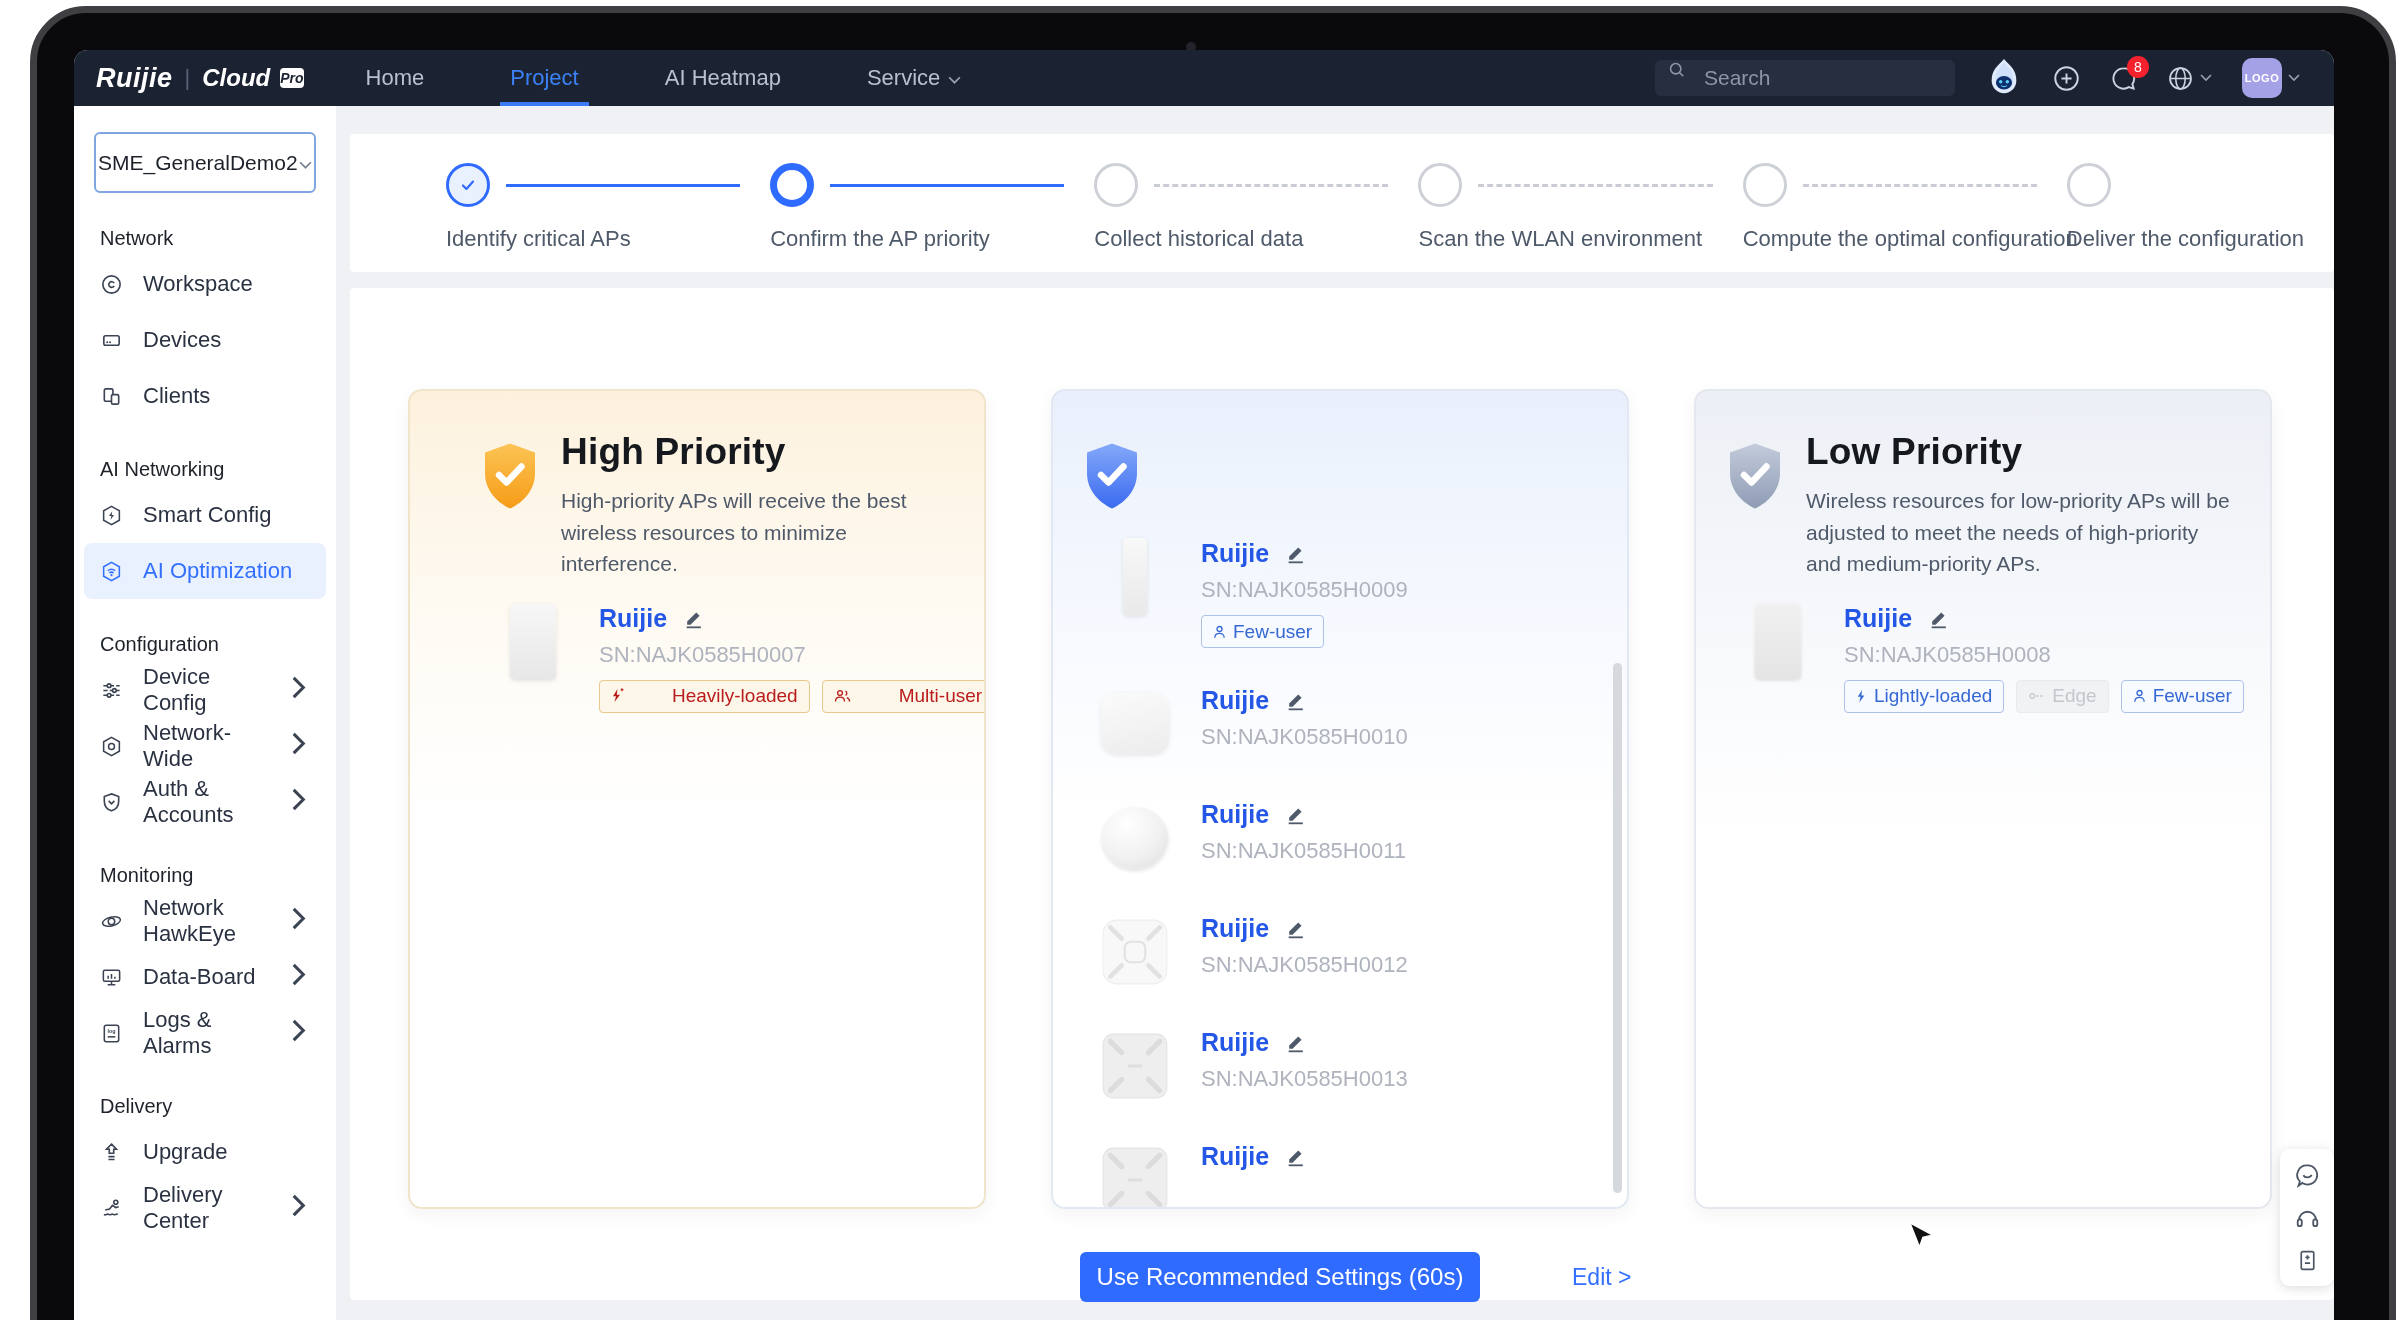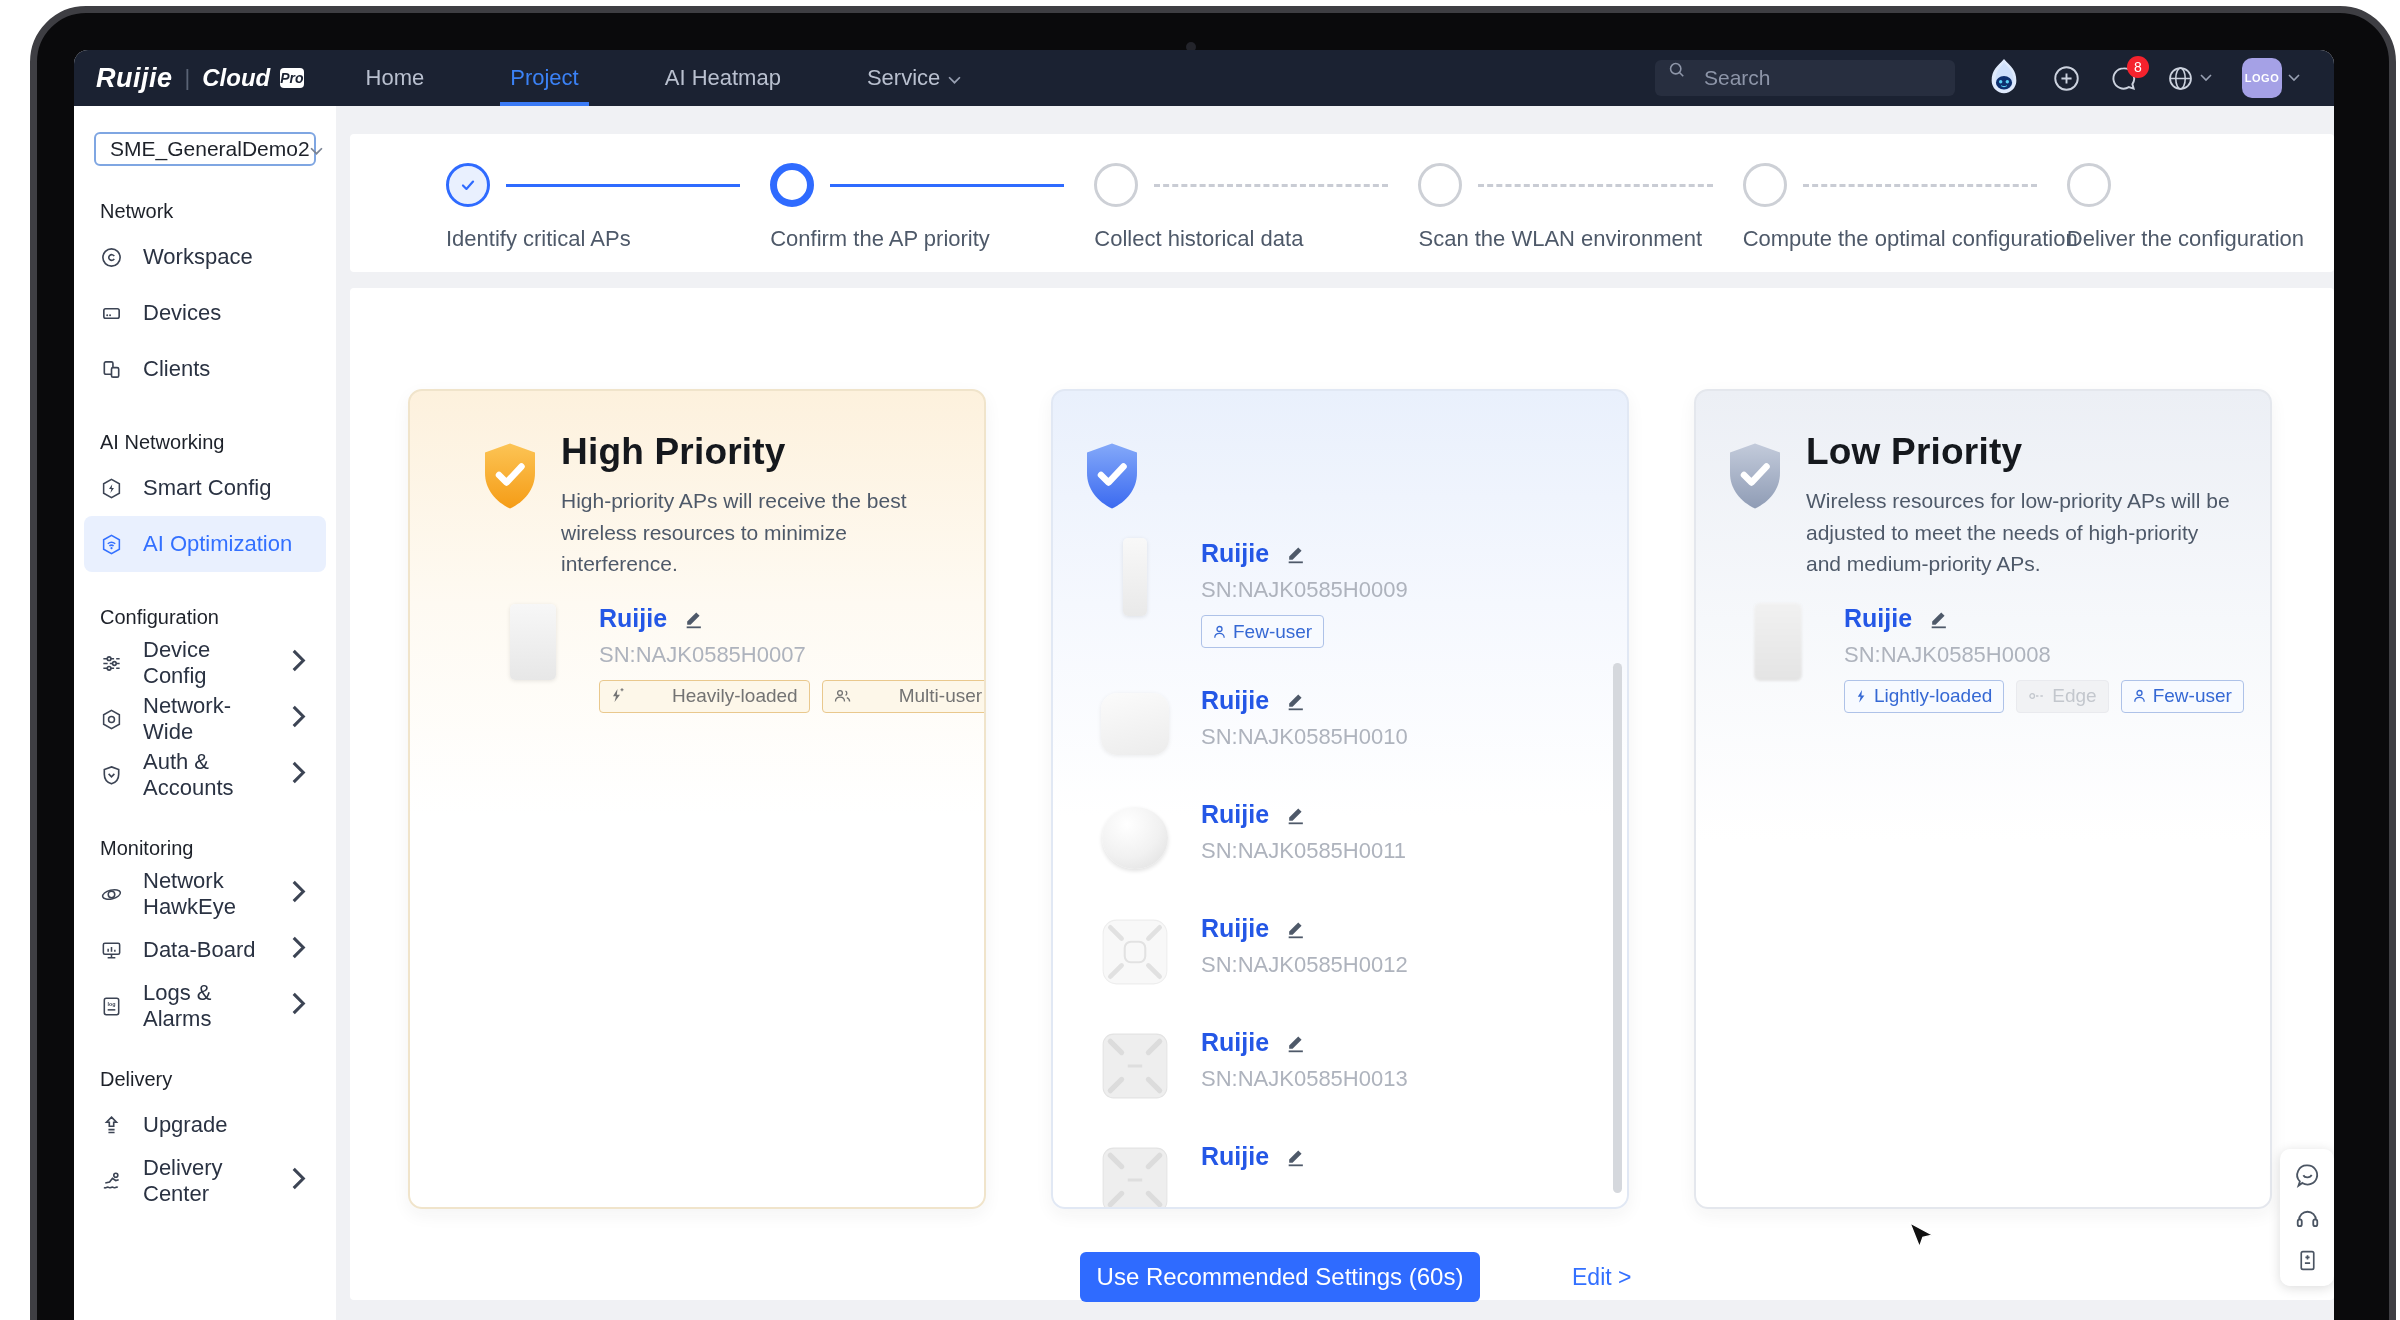--- a/index.html
+++ b/index.html
@@ -31,22 +31,22 @@
   .search-pill input::placeholder{color:#8d95a8;}
   .nav-ic{position:relative;color:#ccd2de;display:flex;align-items:center;gap:6px;cursor:pointer;}
   .nav-ic svg{display:block;}
   .nbadge{position:absolute;top:-9px;right:-12px;min-width:22px;height:22px;border-radius:11px;background:#f5222d;
     color:#fff;font-size:14px;display:flex;align-items:center;justify-content:center;padding:0 4px;box-sizing:border-box;}
   .avatar{width:40px;height:40px;border-radius:10px;background:#a5a1e6;color:#fff;font-size:11px;font-weight:bold;
     display:flex;align-items:center;justify-content:center;letter-spacing:.5px;}
   .chev{color:#98a0b2;}
   
   .sidebar{position:absolute;left:0;top:56px;bottom:0;width:262px;background:#fff;overflow:hidden;}
-  .site-select{margin:26px 20px 8px 20px;height:34px;border:2px solid #7fa6e2;border-radius:6px;display:flex;
-    align-items:center;justify-content:space-between;padding:0 14px;box-sizing:border-box;font-size:21px;color:#1d2129;cursor:pointer;}
+  .site-select{margin:26px 20px 8px 20px;height:61px;border:2px solid #7fa6e2;border-radius:6px;display:flex;
+    align-items:center;justify-content:space-between;padding:0 2px;box-sizing:border-box;font-size:21px;color:#1d2129;cursor:pointer;}
   .sec-label{margin:34px 0 6px 26px;font-size:20px;color:#1d2129;}
   .side-item{display:flex;align-items:center;height:56px;margin:0 10px;padding:0 16px;border-radius:8px;gap:20px;
     font-size:22px;color:#2a3242;cursor:pointer;}
   .side-item svg{width:23px;height:23px;flex:none;color:#3c4454;}
   .side-item.active{background:#e9f0fe;color:#3370ff;}
   .side-item.active svg{color:#3370ff;}
   .sub-chev{margin-left:auto;color:#b9bec8;}
   
   .content{position:absolute;left:262px;top:56px;right:0;bottom:0;background:#f0f1f4;}
   .steps-panel{position:absolute;left:14px;right:0;top:28px;height:138px;background:#fff;border-radius:4px;}
@@ -87,21 +87,21 @@
   .devD{width:66px;height:62px;border-radius:50%;background:radial-gradient(circle at 38% 28%,#ffffff 0%,#f1f1f1 55%,#dddddd 100%);box-shadow:0 2px 4px rgba(0,0,0,.12);}
   .devH{width:48px;height:78px;background:linear-gradient(180deg,#f1f1f1,#e4e4e4);border-radius:6px;filter:blur(1.2px);}
   .ap-name-line{display:flex;align-items:center;gap:16px;}
   .ap-name{font-size:25px;font-weight:bold;color:#2457e6;cursor:pointer;}
   .edit-ic{color:#4e5969;cursor:pointer;display:flex;}
   .ap-sn{margin-top:9px;font-size:22px;color:#aeb3bd;}
   .ap-tags{display:flex;gap:12px;margin-top:12px;}
   .tag{display:inline-flex;align-items:center;gap:7px;height:31px;padding:0 11px;border-radius:4px;font-size:19px;
     border:1px solid transparent;white-space:nowrap;}
   .tag i{font-style:normal;}
-  .tag.orange{color:#737373;border-color:#e9c88d;background:#fdf7e9;gap:48px;}
+  .tag.orange{color:#b91c1c;border-color:#e9c88d;background:#fdf7e9;gap:48px;}
   .tag.blue{color:#3568d4;border-color:#aec2e8;background:#f7faff;}
   .tag.gray{color:#c3c7cd;border-color:#e9eaee;background:#f1f2f4;}
   .scroll-thumb{position:absolute;right:5px;top:272px;width:9px;height:530px;border-radius:5px;background:#d5d8dd;}
   .primary-btn{position:absolute;left:730px;top:964px;width:400px;height:50px;background:#2f6bff;border:none;
     border-radius:6px;color:#fff;font-size:24px;font-family:"Liberation Sans",sans-serif;cursor:pointer;}
   .edit-link{position:absolute;left:1222px;top:976px;font-size:23px;color:#3370ff;cursor:pointer;}
   
   .float-actions{position:absolute;right:0;top:1043px;width:54px;background:#fff;border-radius:10px;
     box-shadow:0 2px 12px rgba(0,0,0,.14);display:flex;flex-direction:column;align-items:center;gap:16px;
     padding:13px 0;z-index:8;}

